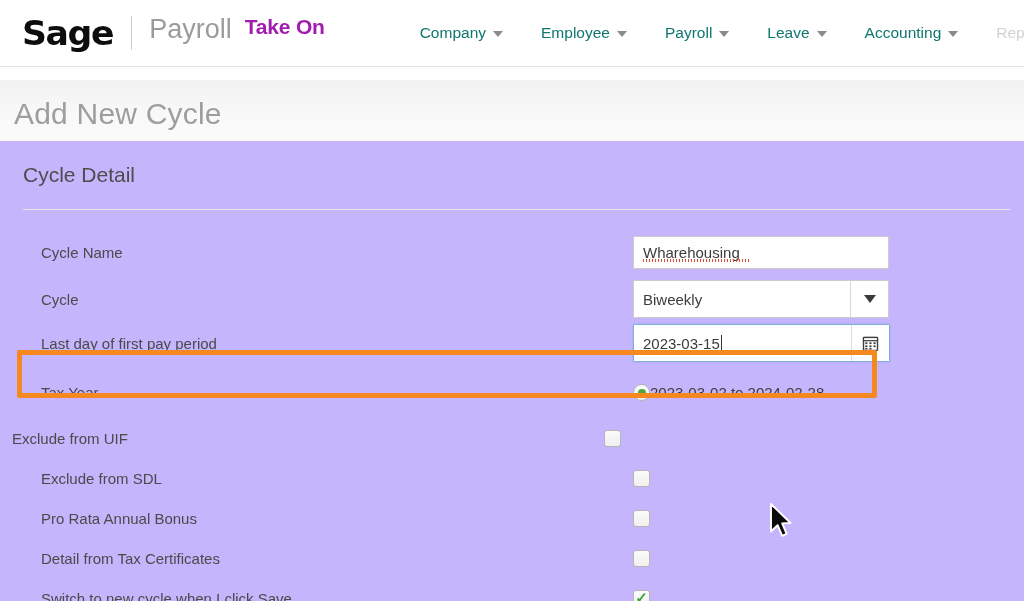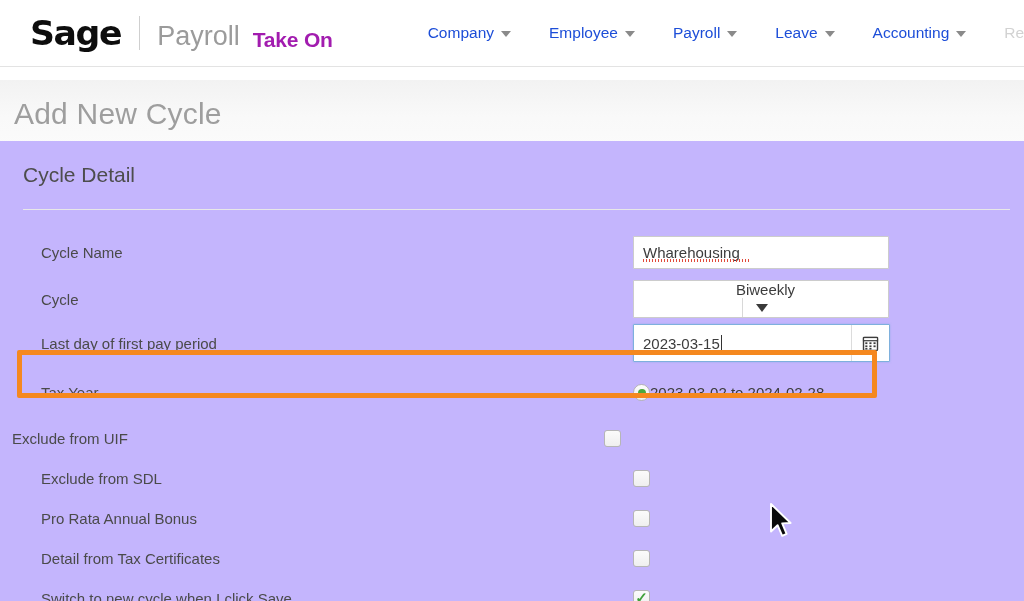--- a/index.html
+++ b/index.html
@@ -27,22 +27,22 @@
     width: 1024px;
     height: 67px;
     background: #ffffff;
     border-bottom: 1px solid #e3e3e3;
     display: flex;
     align-items: center;
   }
 
   .brand {
     display: flex;
-    align-items: flex-end;
-    padding-left: 30px;
+    align-items: flex-start;
+    padding-left: 22px;
     flex: 0 0 auto;
   }
 
   .sage-logo {
     font-family: "DejaVu Sans", sans-serif;
     font-size: 34px;
     font-weight: 700;
     letter-spacing: -1.4px;
     color: #0d0d0d;
     line-height: 1;
@@ -79,21 +79,21 @@
     align-items: center;
     margin-left: 76px;
     gap: 0px;
   }
 
   .nav-item {
     display: flex;
     align-items: center;
     gap: 7px;
     font-size: 15.5px;
-    color: #1d4ed8;
+    color: #0f766e;
     padding: 6px 19px;
     cursor: pointer;
     white-space: nowrap;
   }
 
   .nav-item.disabled {
     color: #d2d2d2;
     cursor: default;
   }
 
@@ -204,21 +204,20 @@
   
   .select-wrap {
     position: relative;
     width: 256px;
     height: 38px;
     border: 1px solid #cccccc;
     background: #ffffff;
     display: flex;
     align-items: center;
     border-radius: 1px;
-    flex-direction: column;
   }
   .select-value {
     font-size: 15px;
     color: #3c3c3c;
     padding-left: 9px;
     flex: 1;
   }
   .select-btn {
     width: 38px;
     height: 100%;

